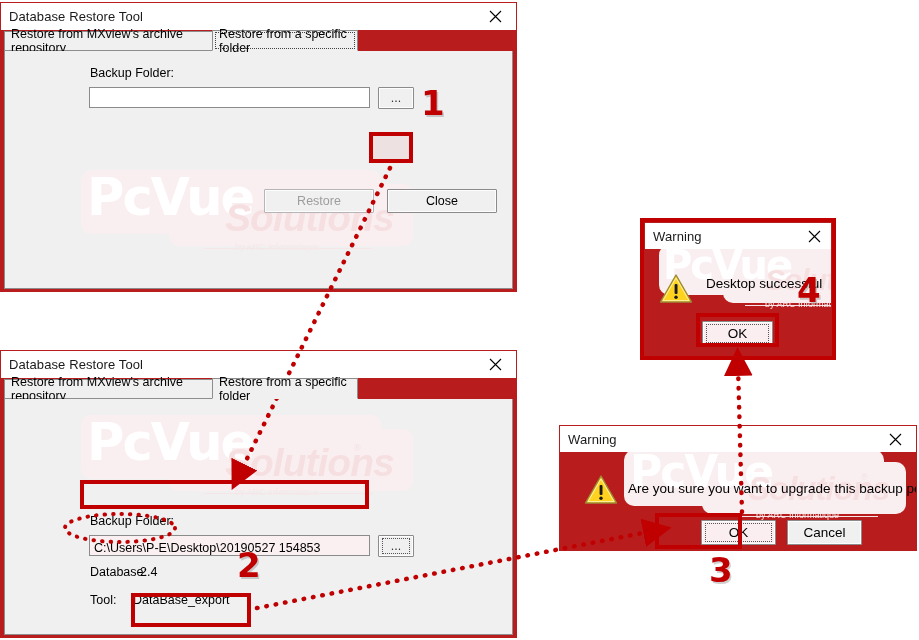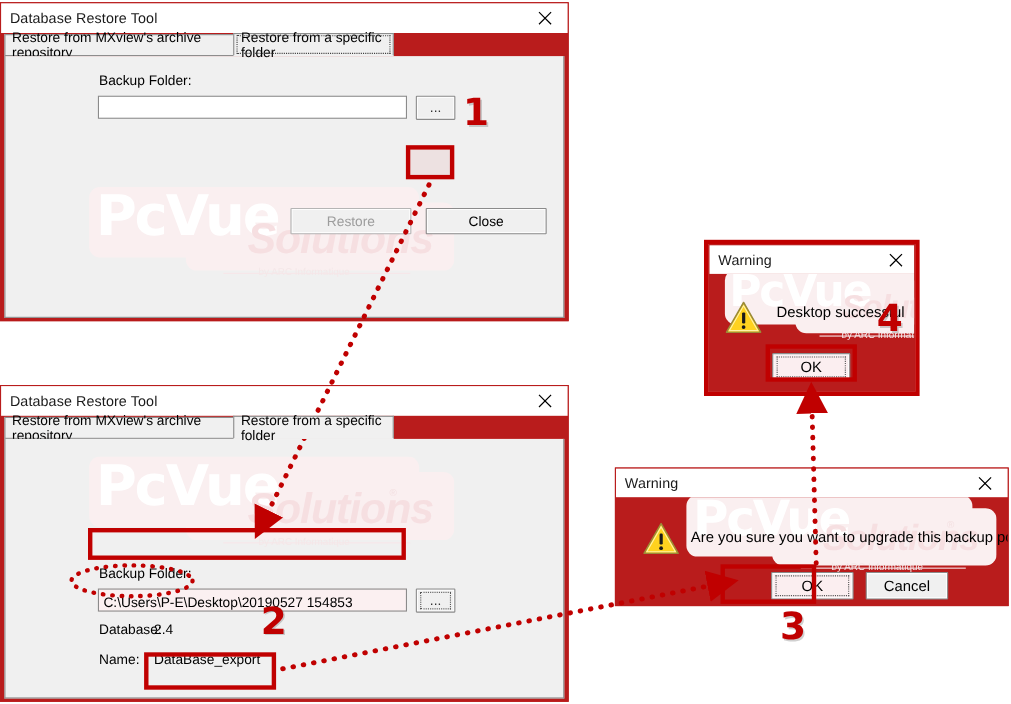--- a/index.html
+++ b/index.html
@@ -271,22 +271,22 @@
     </div>
 
     <div class="btn" style="left:373px;top:136px;width:36px;height:22px;color:#333;">
       <span>...</span>
       <span style="position:absolute;left:3px;right:3px;top:2px;bottom:2px;border:1px dotted #555;"></span>
     </div>
 
     <div class="lbl" style="left:85px;top:166px;">Database:</div>
     <div class="lbl" style="left:135px;top:166px;">2.4</div>
 
-    <div class="lbl" style="left:85px;top:194px;">Name:</div>
-    <div class="lbl" style="left:135px;top:194px;">DataBase_export</div>
+    <div class="lbl" style="left:85px;top:194px;">Tool:</div>
+    <div class="lbl" style="left:128px;top:194px;">DataBase_export</div>
 
   </div>
 </div>
 
 <div class="hl" style="left:80px;top:480px;width:289px;height:29px;"></div>
 
 <svg class="dotline" style="left:60px;top:510px;width:120px;height:36px;" width="120" height="36" viewBox="0 0 120 36">
   <ellipse cx="60" cy="18" rx="55" ry="14" fill="none" stroke="#c00000" stroke-width="4" stroke-linecap="round" stroke-dasharray="0.5 8"></ellipse>
 </svg>
 

